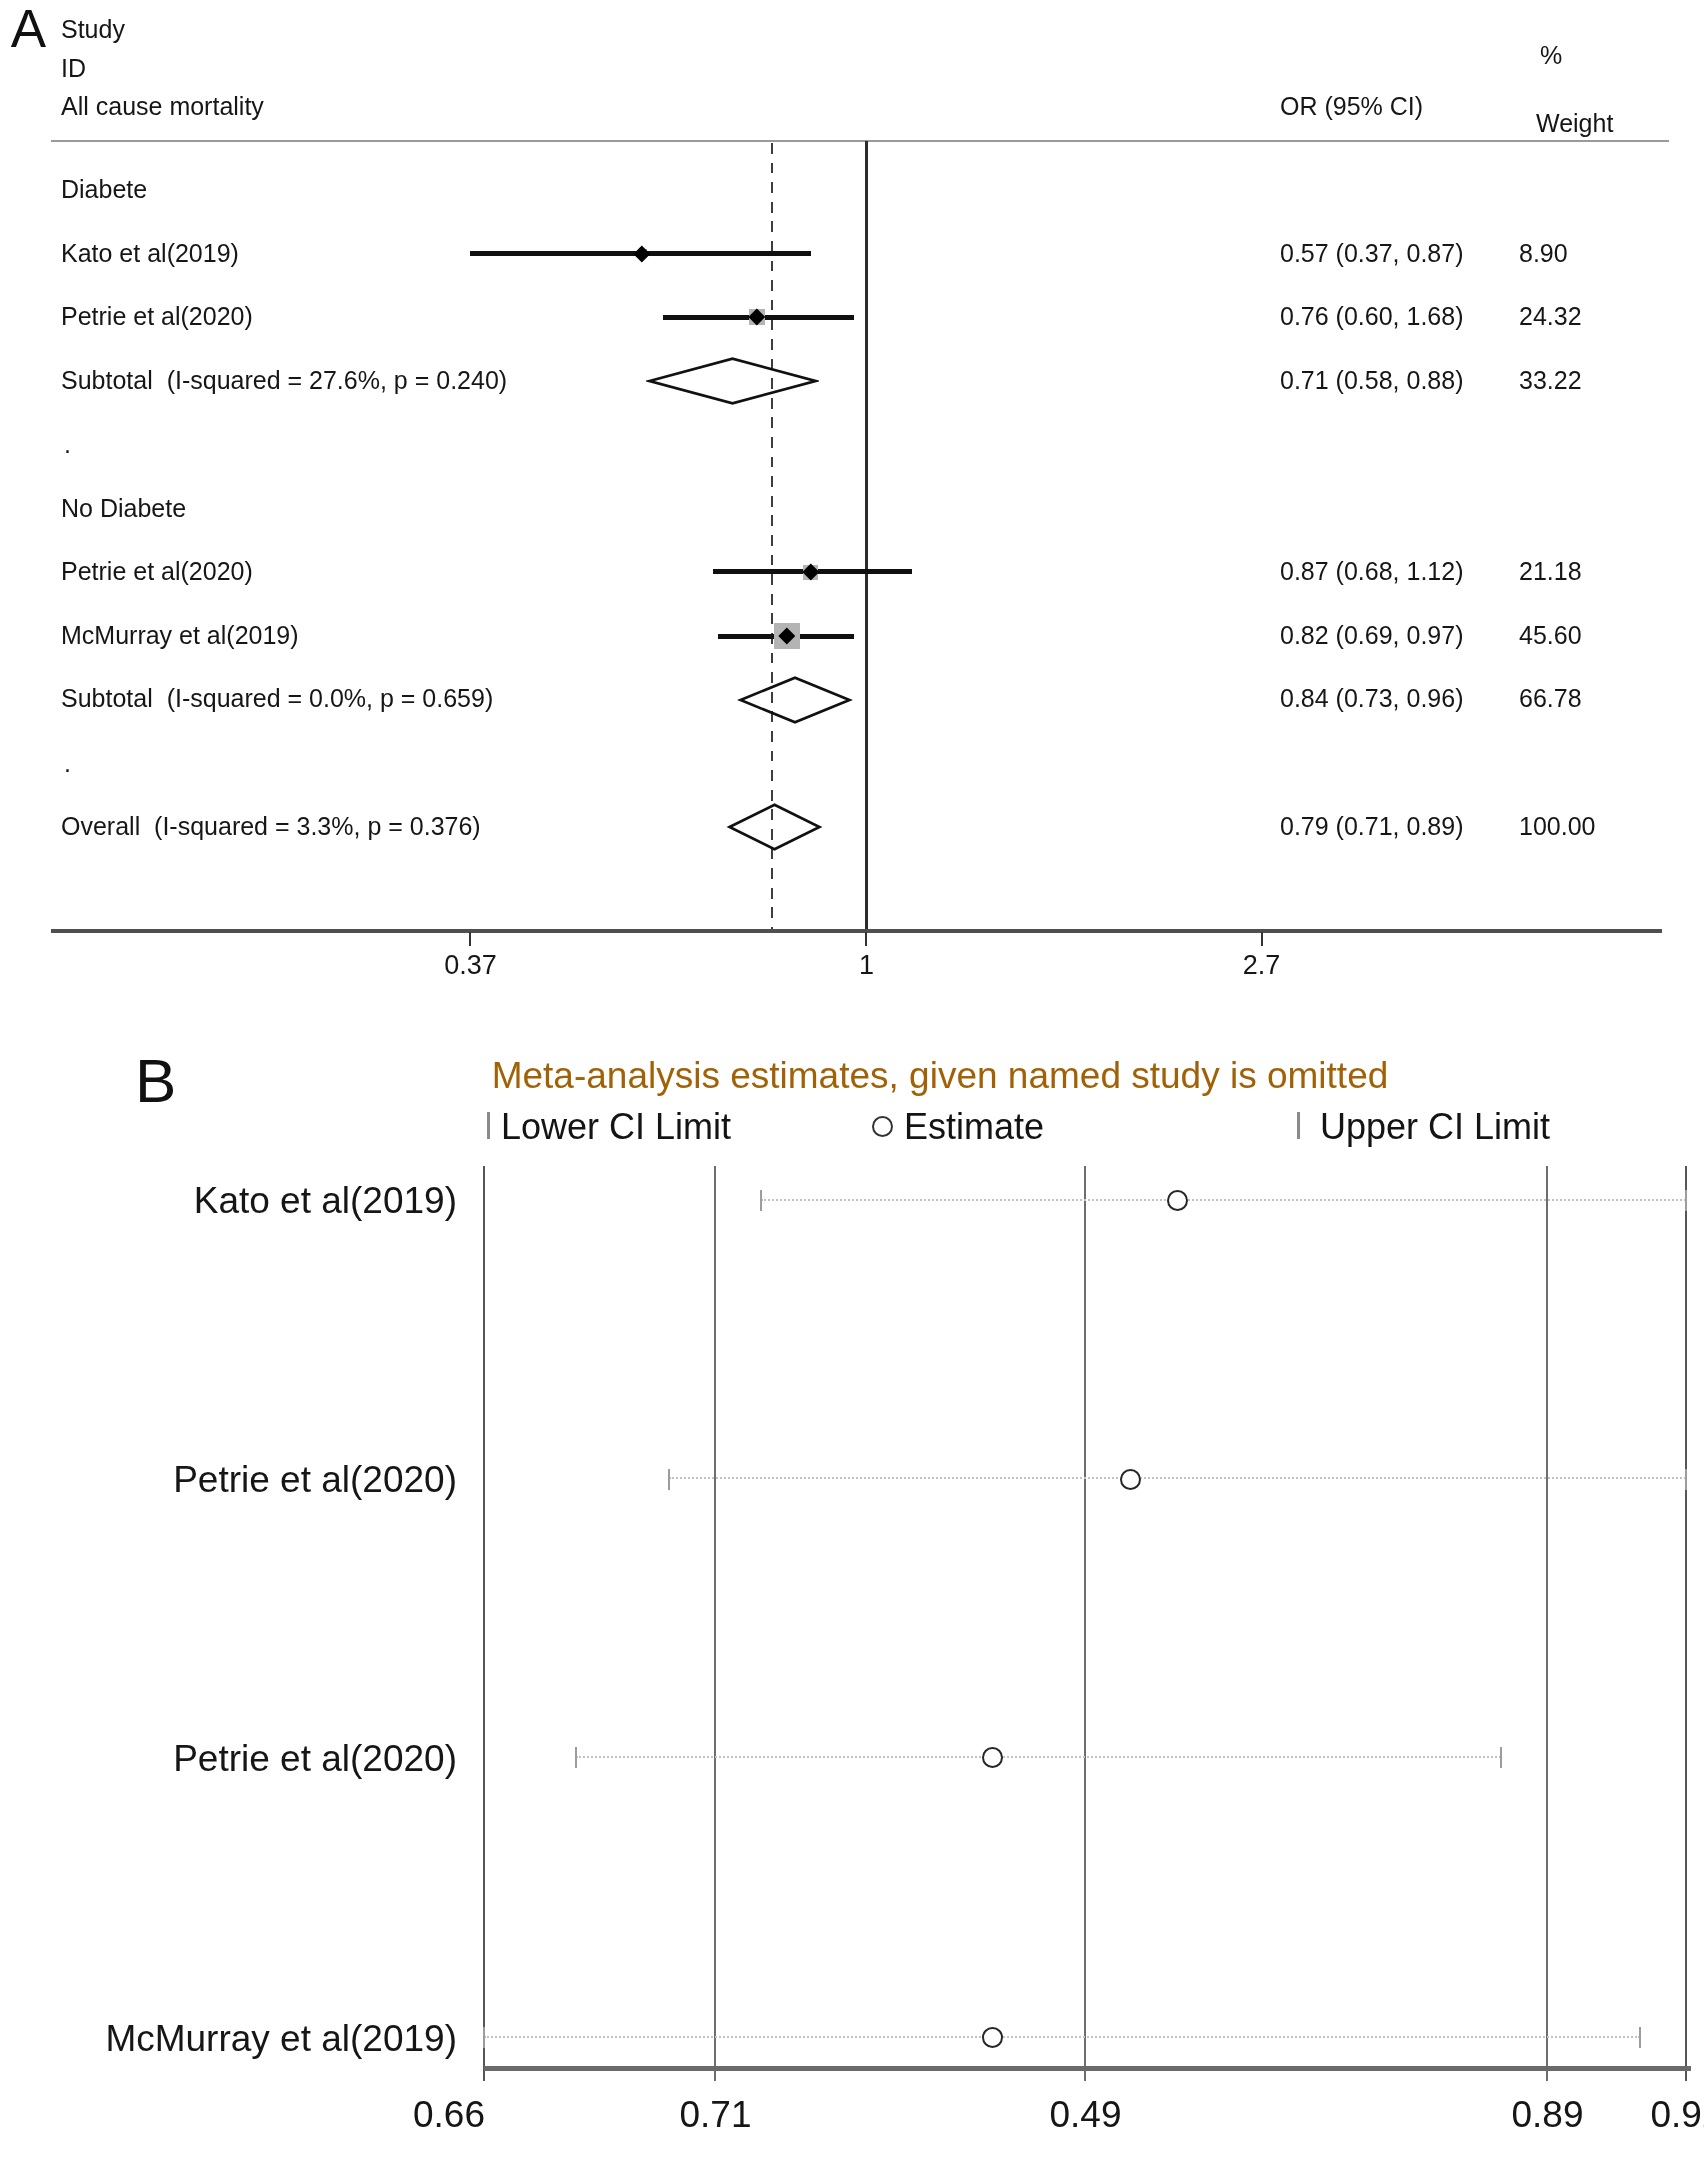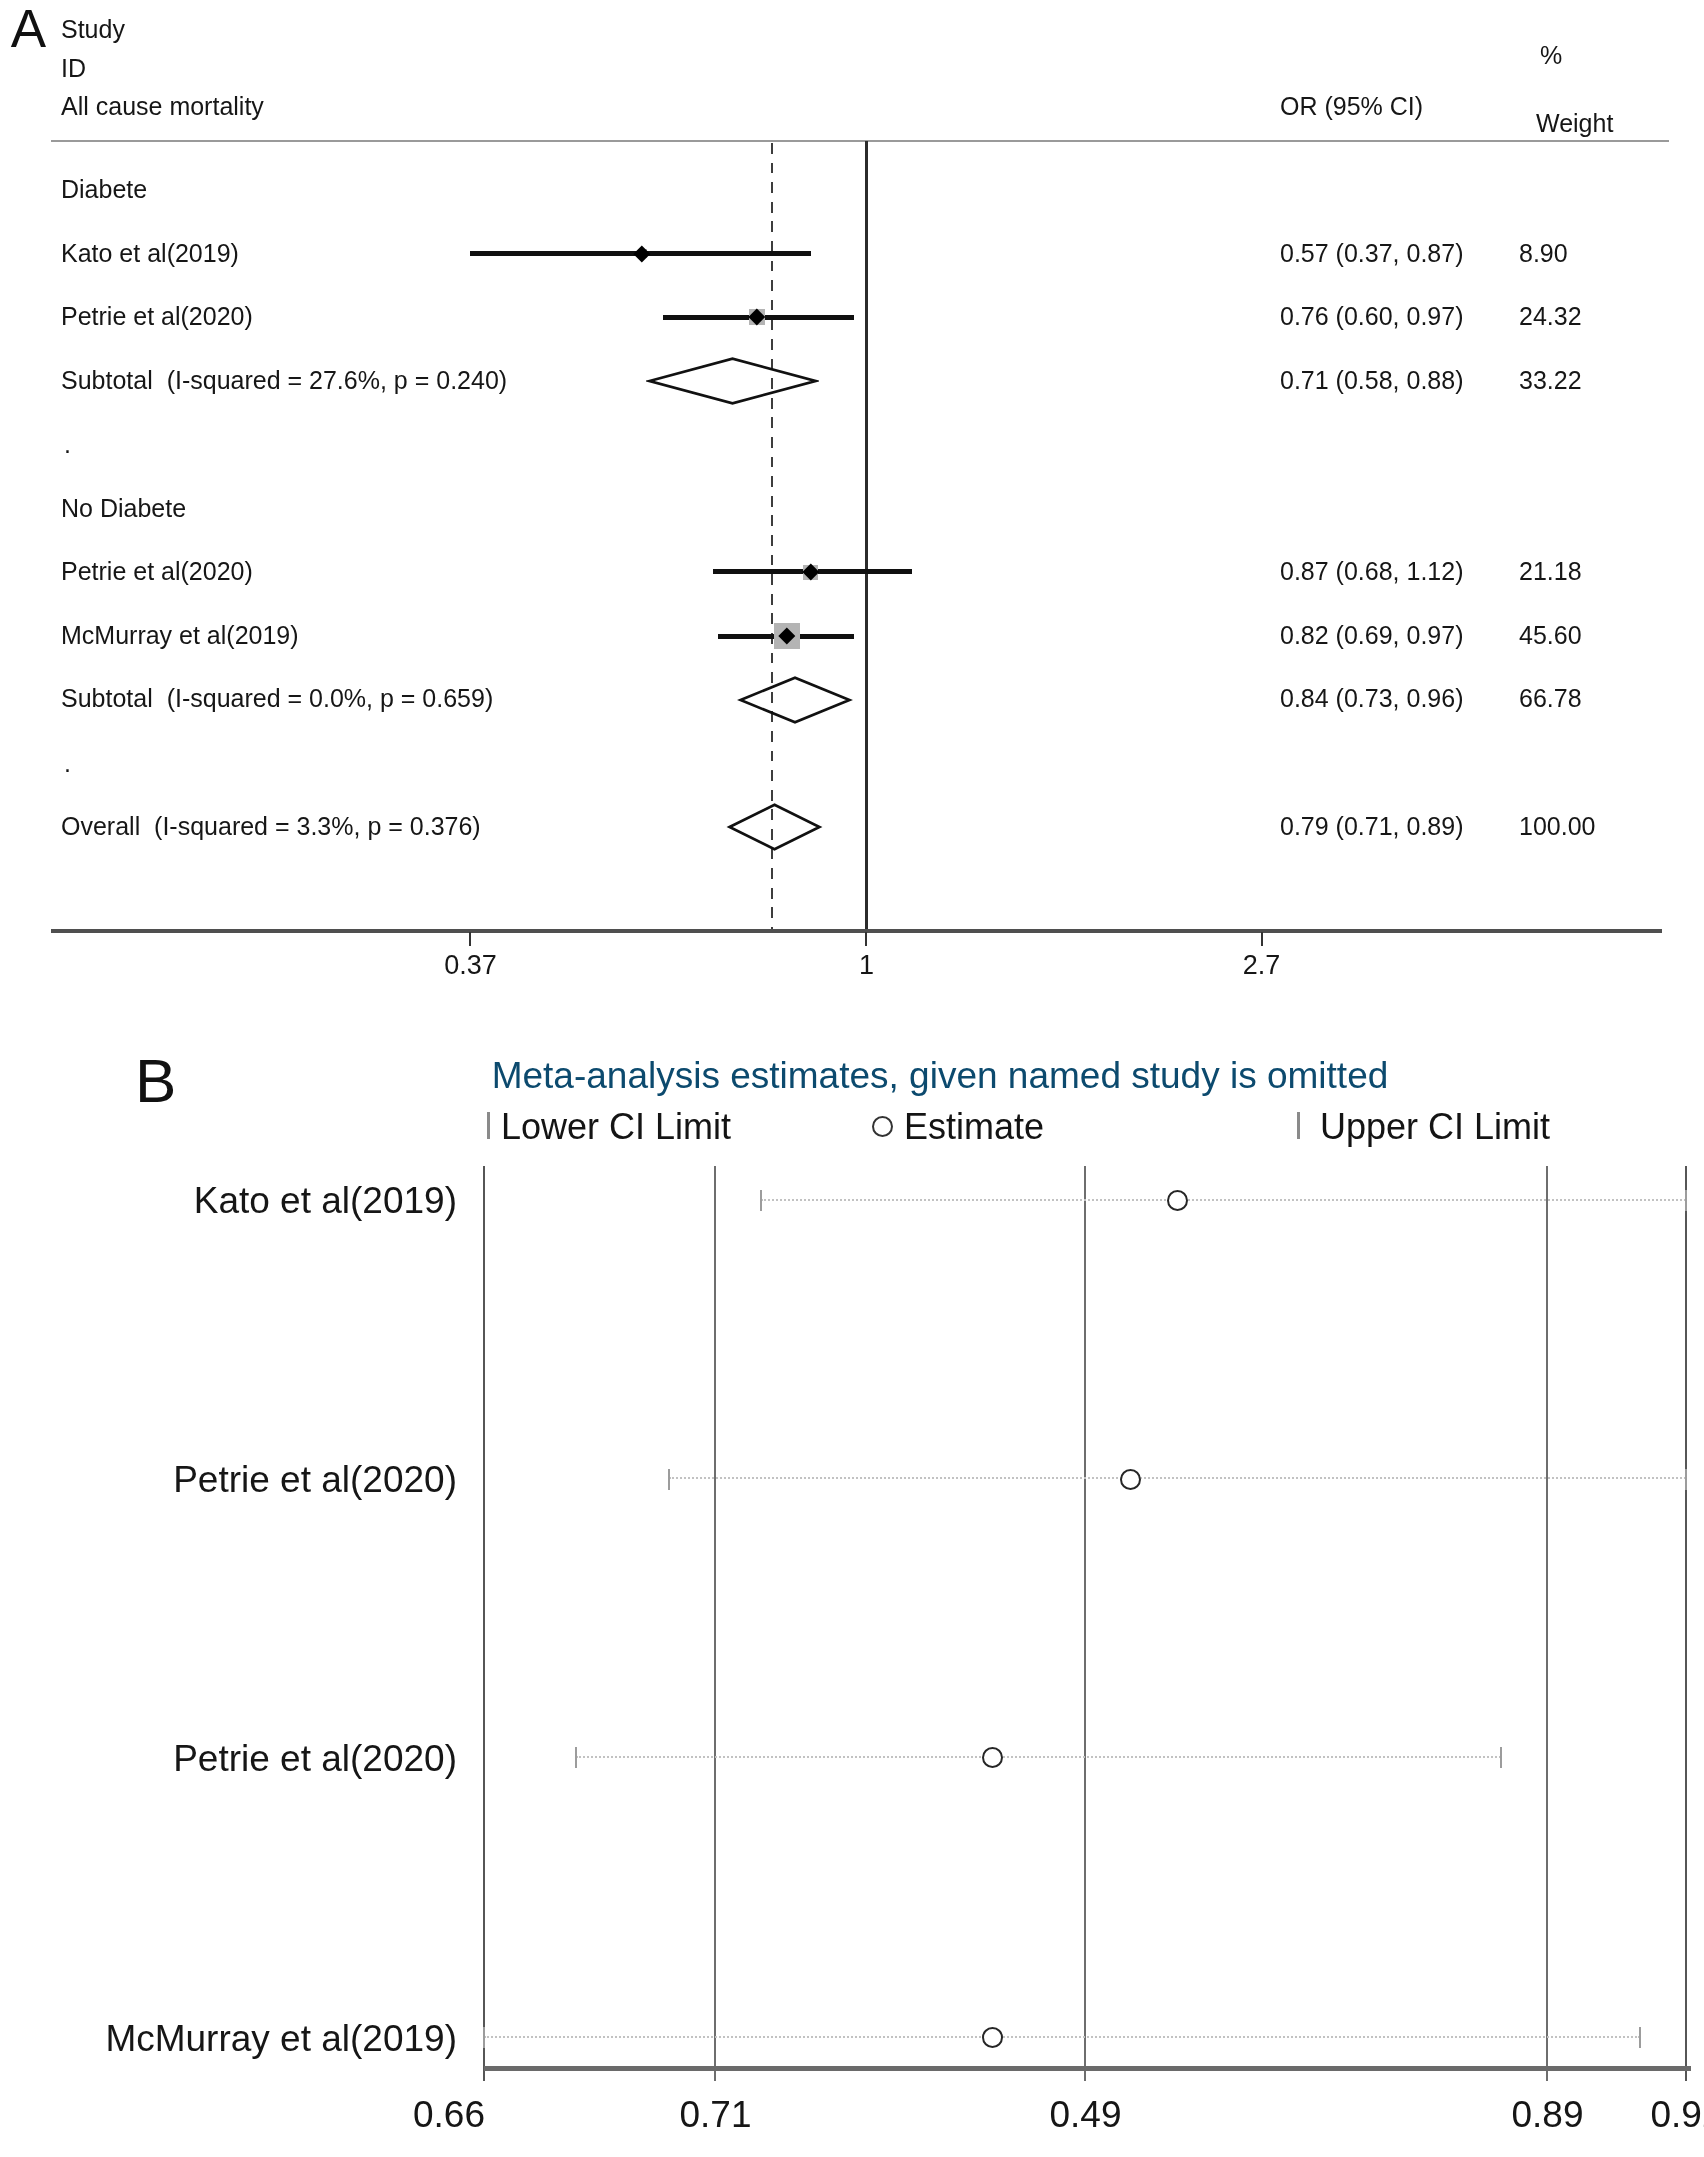--- a/index.html
+++ b/index.html
@@ -3,21 +3,21 @@
 <meta charset="utf-8">
 <style>
   html,body{margin:0;padding:0;background:#ffffff;}
   .page{position:relative;width:1705px;height:2157px;background:#fff;
         font-family:"Liberation Sans","DejaVu Sans",sans-serif;color:#161616;overflow:hidden;}
   .abs{position:absolute;white-space:pre;}
   .fA{font-size:25px;line-height:30px;}
   .fAxisA{font-size:27px;line-height:30px;}
   .panelLabelA{font-size:53px;line-height:53px;color:#111;}
   .panelLabelB{font-size:62px;line-height:62px;color:#111;}
-  .bTitle{font-size:37px;line-height:45px;text-align:center;color:#0c4a6e;}
+  .bTitle{font-size:37px;line-height:45px;text-align:center;color:#a16207;}
   .bLegend{font-size:36px;line-height:43px;color:#141414;}
   .bText{font-size:37px;line-height:45px;}
 </style>
 </head>
 <body>
 
 <div class="page">
 
   <div class="abs panelLabelA" style="left:10.7px;top:1.8px;">A</div>
   <div class="abs fA" style="left:61px;top:14.3px;">Study</div>
@@ -39,21 +39,21 @@
       <div class="abs" style="left: 1261px; top: 932px; width: 1.8px; height: 14.3px; background: rgb(51, 51, 51);"></div>
       <div class="abs fAxisA" style="left: 1199px; top: 950px; width: 125px; text-align: center;">2.7</div>
       <div class="abs fA" style="left: 61px; top: 174px;">Diabete</div>
       <div class="abs fA" style="left: 61px; top: 238px;">Kato et al(2019)</div>
       <div class="abs fA" style="left: 1280px; top: 238px;">0.57 (0.37, 0.87)</div>
       <div class="abs fA" style="left: 1519px; top: 238px;">8.90</div>
       <div class="abs" style="left: 470px; top: 251px; width: 341px; height: 4.5px; background: rgb(16, 16, 16);"></div>
       <div class="abs" style="left: 638px; top: 249px; width: 9.3px; height: 9.3px; background: rgb(180, 180, 180);"></div>
       <div class="abs" style="left: 636px; top: 248px; width: 11.6px; height: 11.6px; background: rgb(0, 0, 0); transform: rotate(45deg);"></div>
       <div class="abs fA" style="left: 61px; top: 301px;">Petrie et al(2020)</div>
-      <div class="abs fA" style="left: 1280px; top: 301px;">0.76 (0.60, 0.97)</div>
+      <div class="abs fA" style="left: 1280px; top: 301px;">0.76 (0.60, 1.68)</div>
       <div class="abs fA" style="left: 1519px; top: 301px;">24.32</div>
       <div class="abs" style="left: 663px; top: 315px; width: 191px; height: 4.5px; background: rgb(16, 16, 16);"></div>
       <div class="abs" style="left: 749px; top: 309px; width: 16px; height: 16px; background: rgb(180, 180, 180);"></div>
       <div class="abs" style="left: 751px; top: 311px; width: 11.6px; height: 11.6px; background: rgb(0, 0, 0); transform: rotate(45deg);"></div>
       <div class="abs fA" style="left: 61px; top: 365px;">Subtotal  (I-squared = 27.6%, p = 0.240)</div>
       <div class="abs fA" style="left: 1280px; top: 365px;">0.71 (0.58, 0.88)</div>
       <div class="abs fA" style="left: 1519px; top: 365px;">33.22</div>
       <div class="abs" style="left: 646px; top: 356px; width: 173px; height: 50px;"><svg width="173" height="50" xmlns="http://www.w3.org/2000/svg" viewBox="0 0 194.344 56">
           <polygon points="4,28 97.17576517875443,3 190.35153035750886,28 97.17576517875443,53" fill="none" stroke="#111111" stroke-width="3"></polygon>
         </svg></div>

